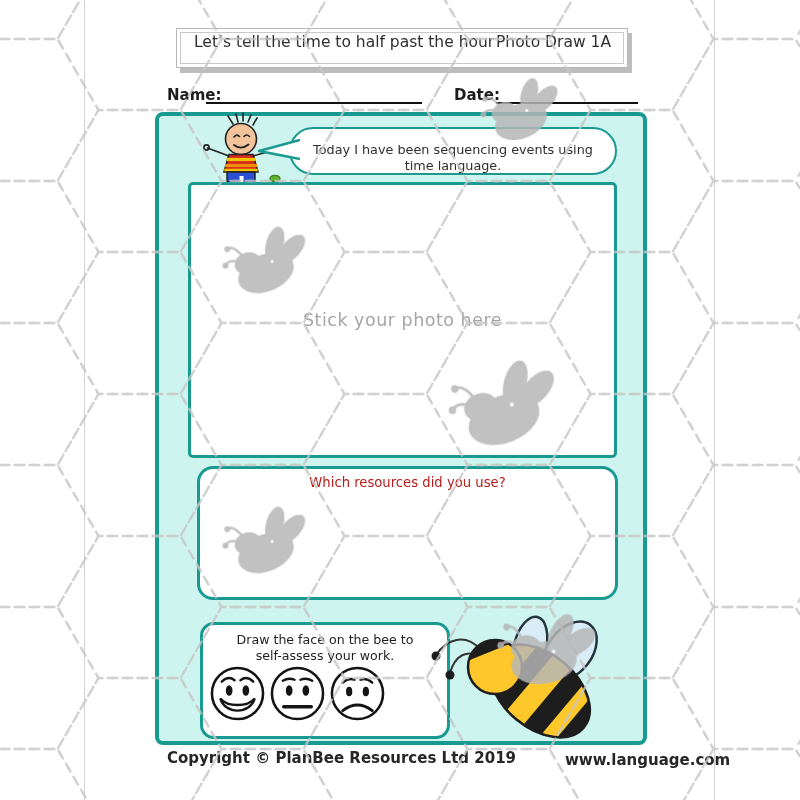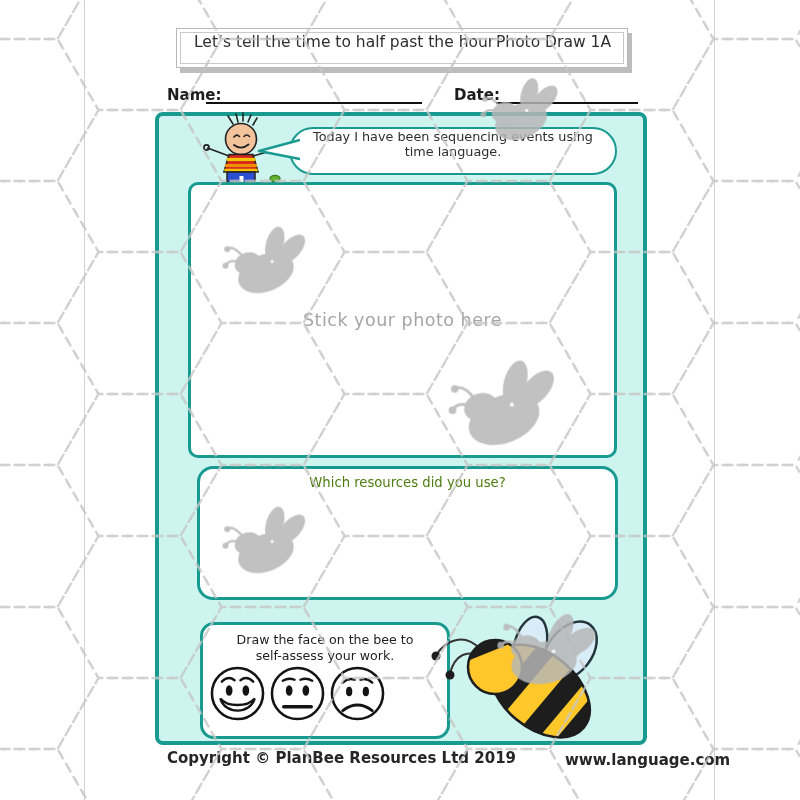--- a/index.html
+++ b/index.html
@@ -21,33 +21,33 @@
   .write-line{height:0;border-top:2px solid #111;z-index:3;}
 
   
   .frame{left:155px;top:112px;width:492px;height:633px;background:var(--teal-light,#cdf4ee);
          border:4px solid var(--teal,#189a91);border-radius:8px;box-sizing:border-box;z-index:1;}
 
   .kid{left:203px;top:112px;z-index:2;}
 
   .bubble{left:289px;top:127px;width:328px;height:48px;background:#fff;
           border:2.6px solid var(--teal,#189a91);border-radius:24px;box-sizing:border-box;
-          display:flex;align-items:flex-start;justify-content:center;text-align:center;z-index:3;}
+          display:flex;align-items:flex-end;justify-content:center;text-align:center;z-index:3;}
   .bubble p{margin:0;padding:0 18px;font-size:12.8px;line-height:1.2;color:#2e2e2e;}
   .tail-svg{left:256px;top:137px;z-index:4;}
   .tail{fill:#fff;stroke:var(--teal,#189a91);stroke-width:2.6;stroke-linejoin:round;}
 
   .photo-box{left:188px;top:182px;width:429px;height:276px;background:#fff;
-             border:3px solid var(--teal,#189a91);border-radius:10px;box-sizing:border-box;
+             border:3px solid var(--teal,#189a91);border-radius:5px;box-sizing:border-box;
              display:flex;align-items:center;justify-content:center;z-index:3;}
   .photo-box span{color:#a5a5a5;font-size:17.5px;letter-spacing:.5px;}
 
   .res-box{left:197px;top:466px;width:421px;height:134px;background:#fff;
            border:3px solid var(--teal,#189a91);border-radius:16px;box-sizing:border-box;z-index:3;}
-  .res-box p{margin:6px 0 0 0;text-align:center;font-size:13.2px;color:#4d7c0f;}
+  .res-box p{margin:6px 0 0 0;text-align:center;font-size:13.2px;color:#b91c1c;}
 
   .assess-box{left:200px;top:622px;width:250px;height:117px;background:#fff;
               border:3px solid var(--teal,#189a91);border-radius:14px;box-sizing:border-box;z-index:3;}
   .assess-box p{width:205px;margin:7px auto 0 auto;text-align:center;font-size:12.6px;
                 line-height:1.25;color:#1f1f1f;}
   .faces{display:flex;gap:3px;margin:2px 0 0 6px;}
 
   .bee{left:425px;top:597px;z-index:3;}
 
   .footer-text{font-size:15px;font-weight:bold;color:#262626;z-index:3;white-space:nowrap;}

